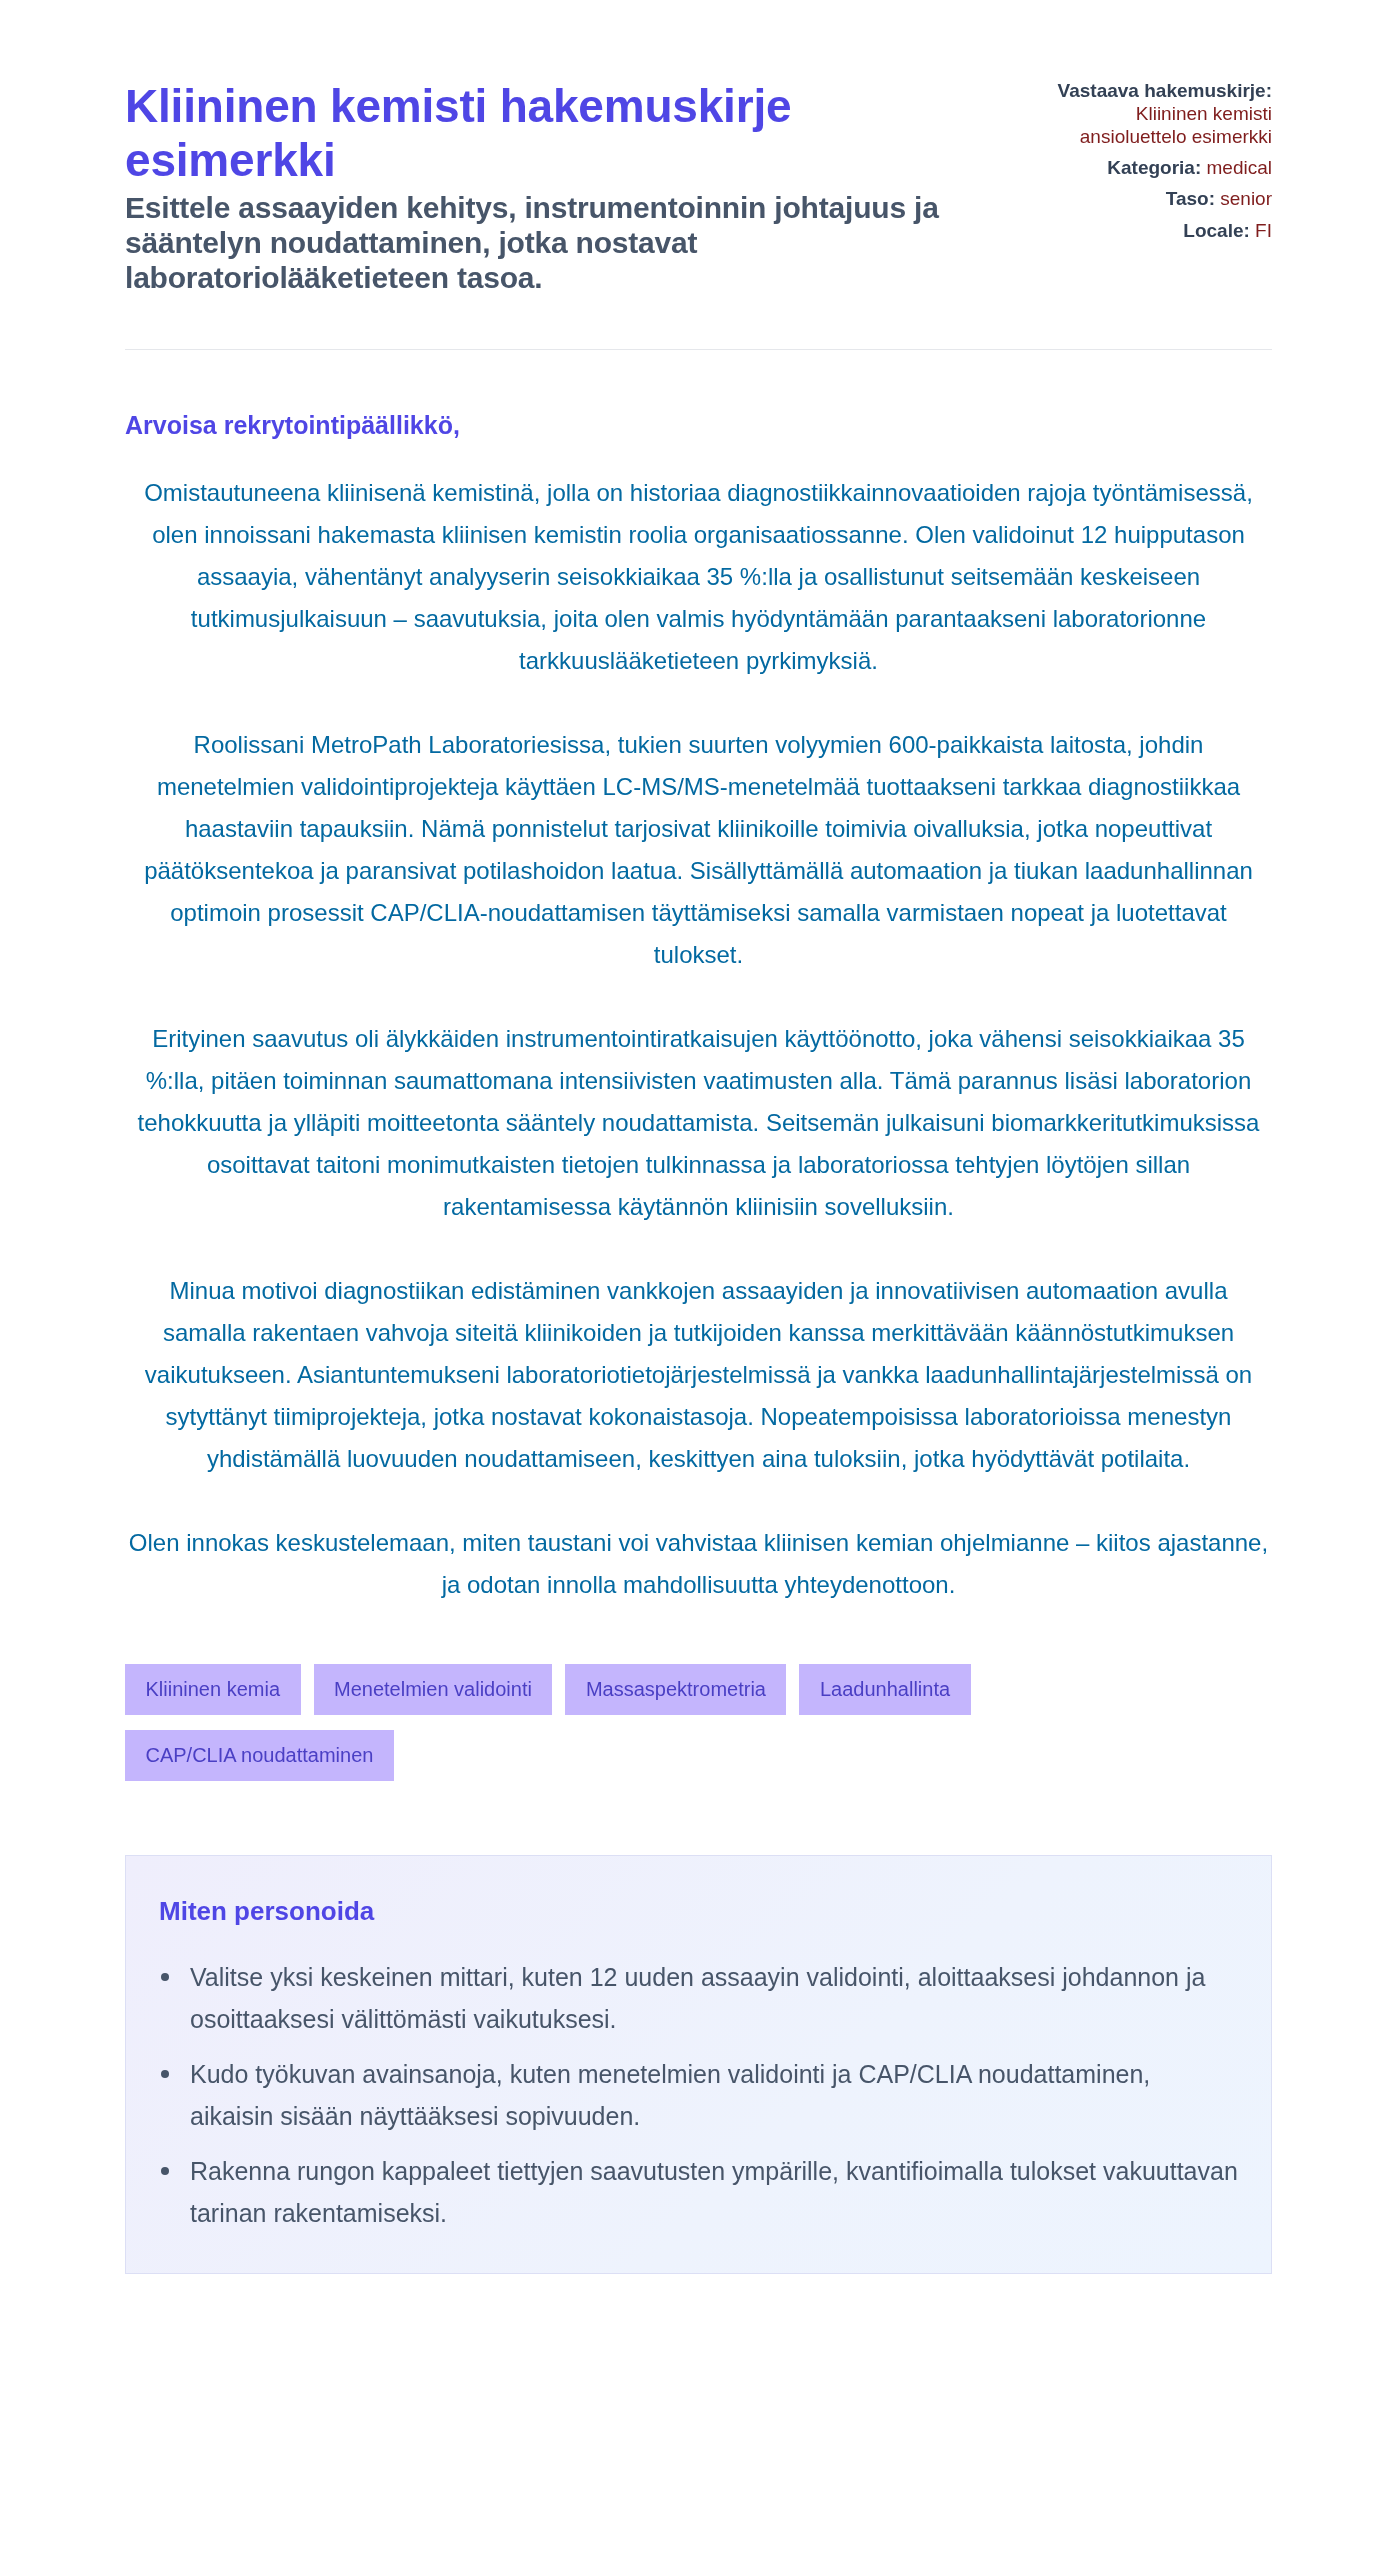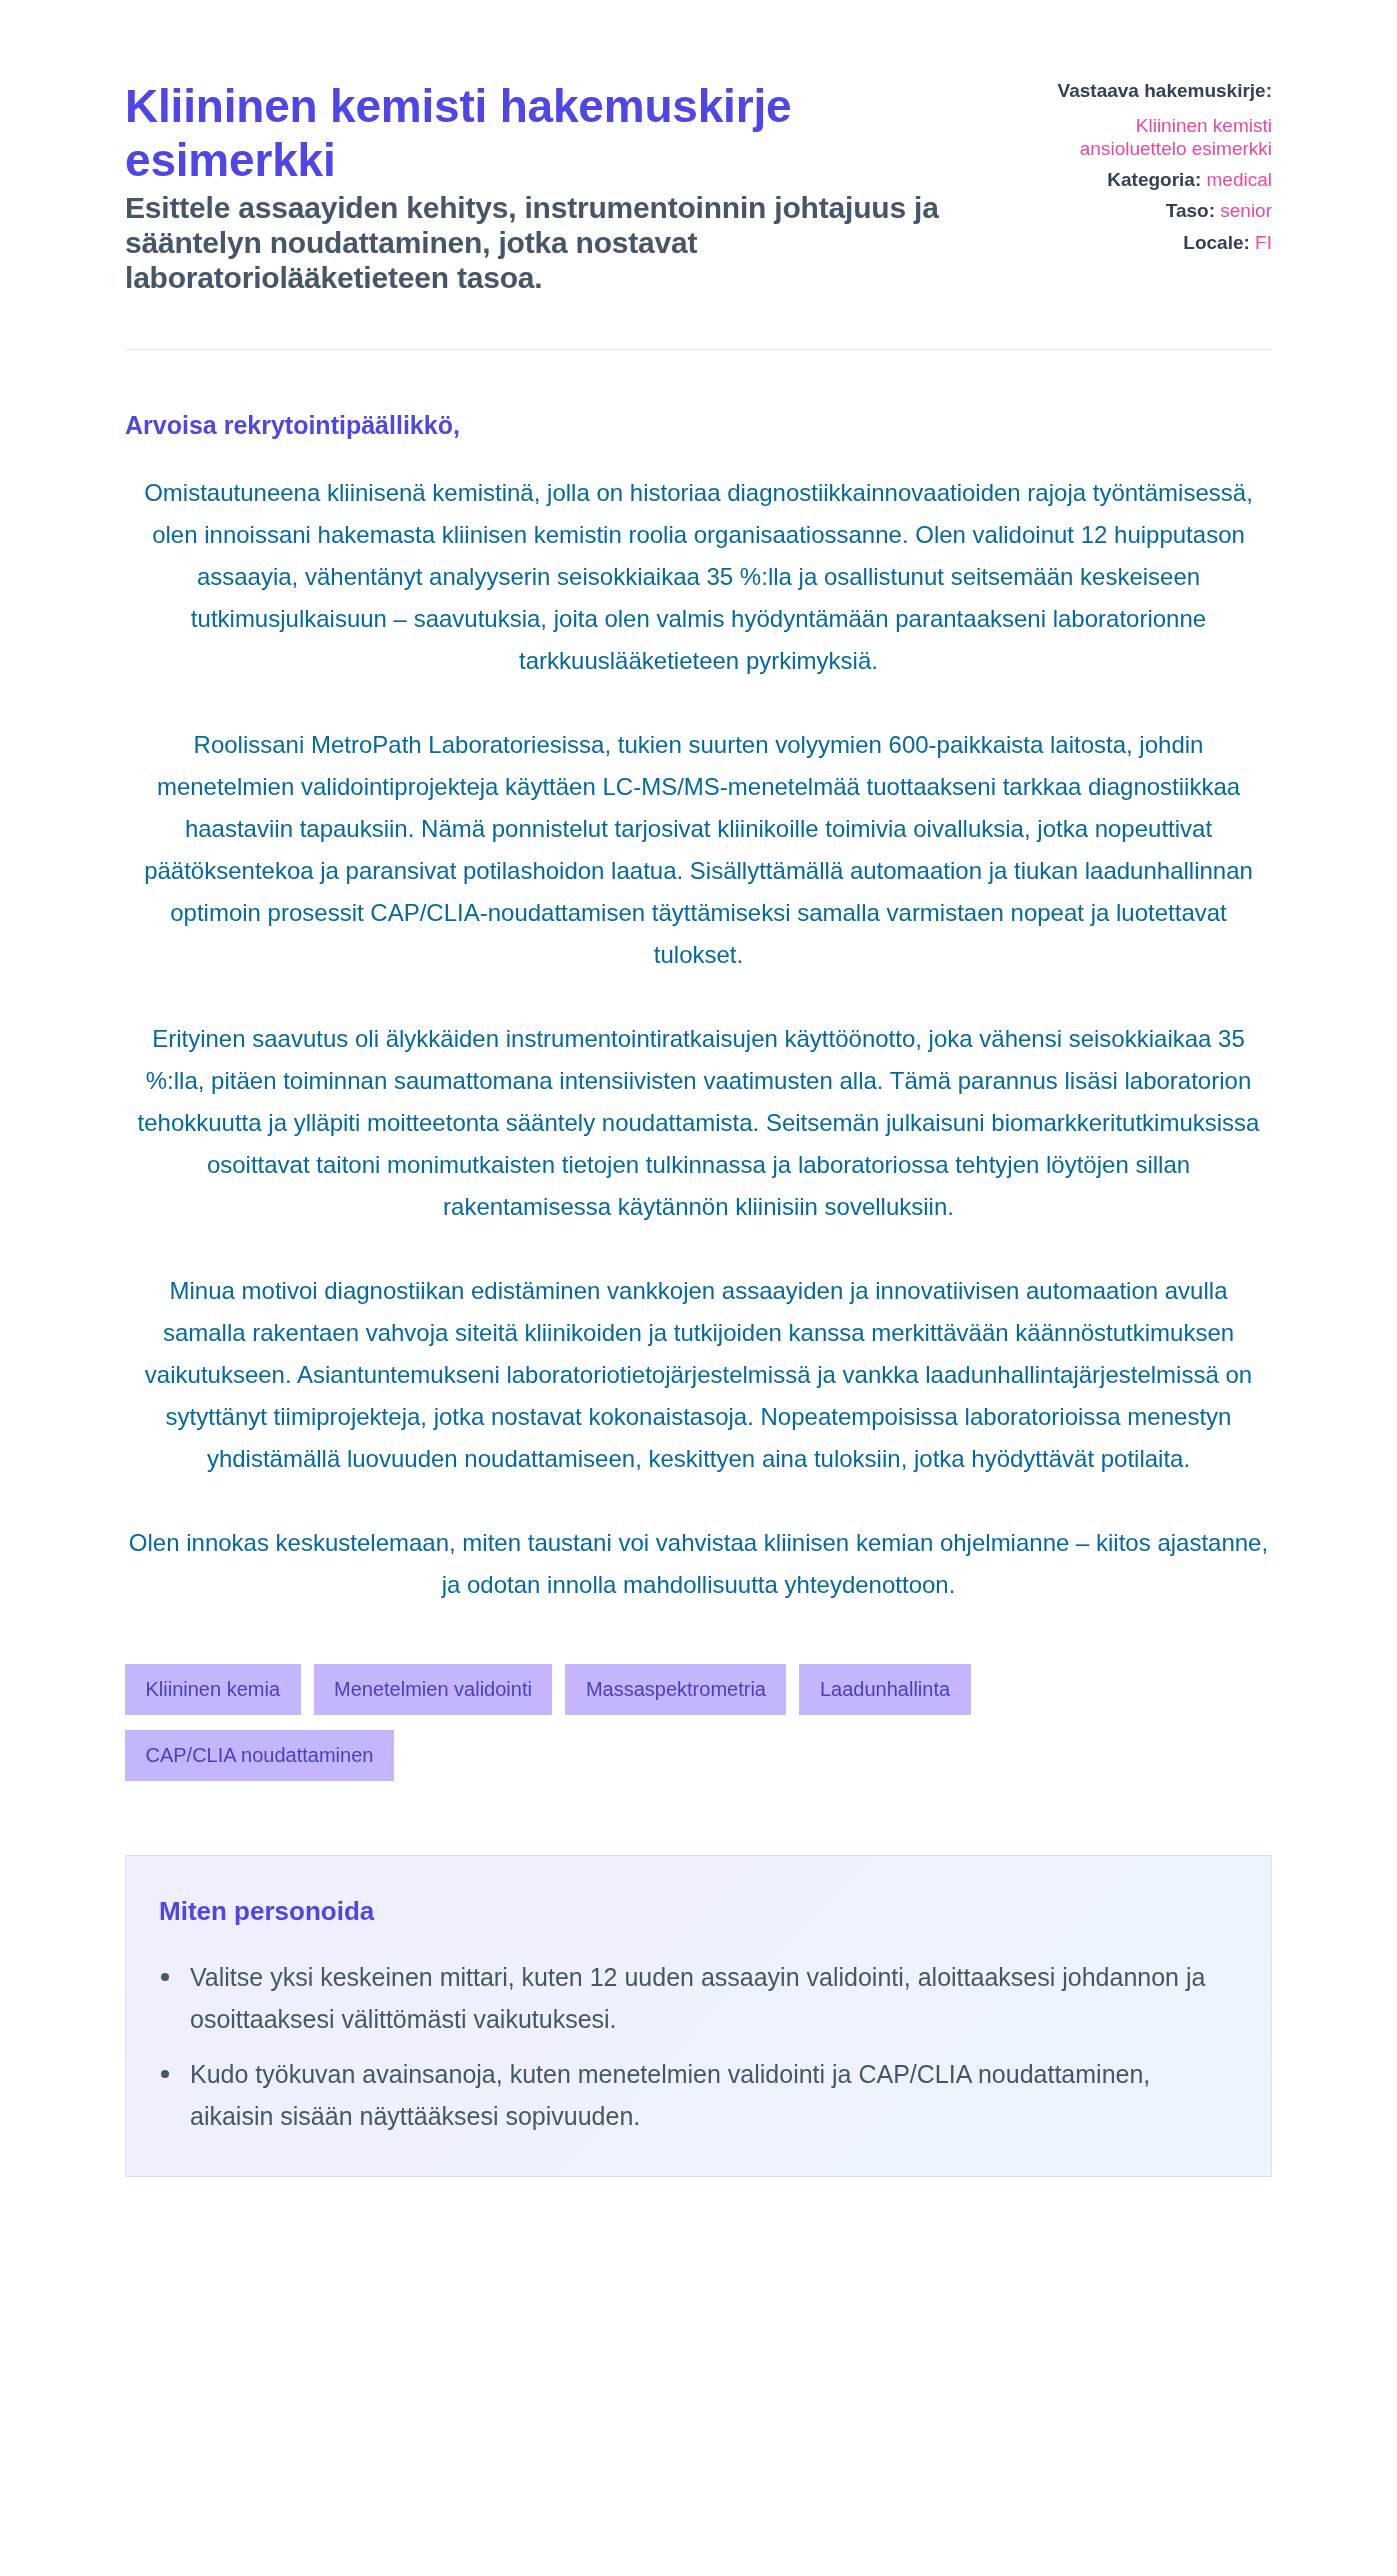--- a/index.html
+++ b/index.html
@@ -43,21 +43,21 @@
       text-align: right;
       width: 247px;
       font-size: 19px;
       line-height: 23px;
       color: #475569;
       padding-top: 0;
     }
     .meta-row { margin-bottom: 8.2px; }
     .meta-row:first-child { margin-bottom: 8.2px; }
     .meta-label { font-weight: 700; color: #334155; }
-    .meta-value { color: #ec4899; margin-top: 12px; }
+    .meta-value { color: #7f1d1d; }
 
     .greeting {
       margin-top: 59px;
       font-size: 25px;
       line-height: 33px;
       font-weight: 700;
       color: #4f46e5;
     }
     .body-paragraph {
       margin-top: 30px;
@@ -187,17 +187,21 @@
     <h3 class="tips-title">Miten personoida</h3>
     <ul class="tips-list">
       <li class="tips-item">
         <span class="bullet"></span>
         <span>Valitse yksi keskeinen mittari, kuten 12 uuden assaayin validointi, aloittaaksesi johdannon ja osoittaaksesi välittömästi vaikutuksesi.</span>
       </li>
       <li class="tips-item">
         <span class="bullet"></span>
         <span>Kudo työkuvan avainsanoja, kuten menetelmien validointi ja CAP/CLIA noudattaminen, aikaisin sisään näyttääksesi sopivuuden.</span>
       </li>
+      <li class="tips-item">
+        <span class="bullet"></span>
+        <span>Rakenna rungon kappaleet tiettyjen saavutusten ympärille, kvantifioimalla tulokset vakuuttavan tarinan rakentamiseksi.</span>
+      </li>
     </ul>
   </section>
 
 </div>
 
 
 </body></html>

